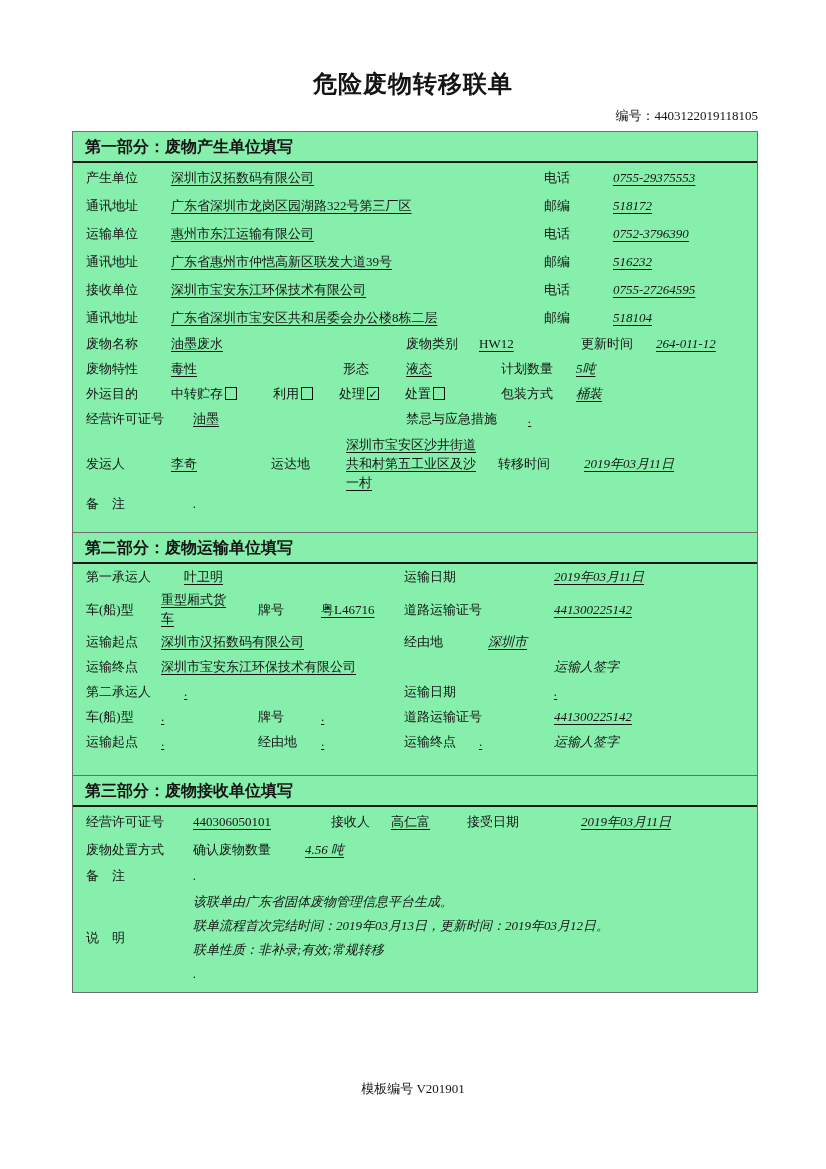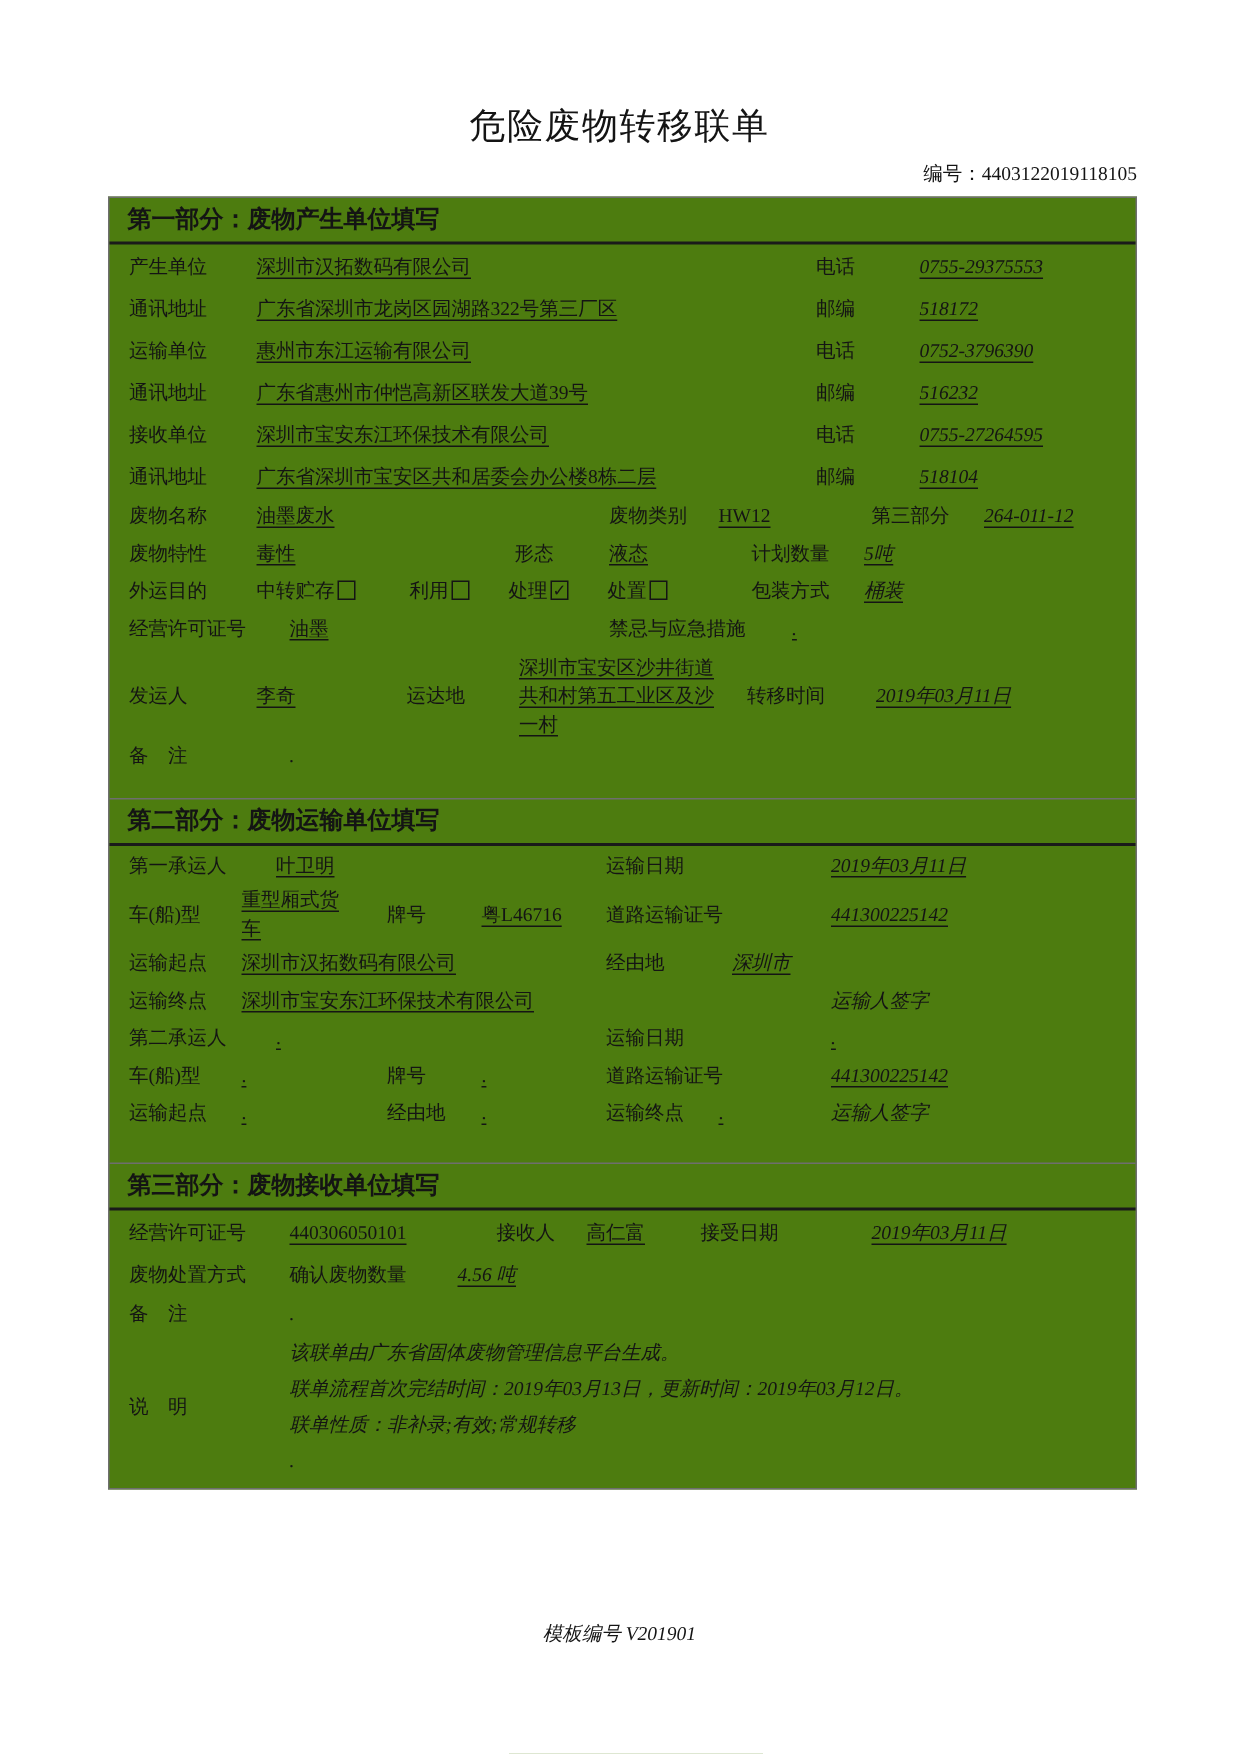--- a/index.html
+++ b/index.html
@@ -12,36 +12,36 @@
     font-family: "Liberation Serif", "DejaVu Serif", serif;
     color: #141414;
     overflow: hidden;
   }
   .title {
     position: absolute;
     top: 68px; left: 0;
     width: 100%;
     text-align: center;
     font-size: 24px;
-    font-weight: normal;
+    font-weight: bold;
     letter-spacing: 1px;
   }
   .serial {
     position: absolute;
     top: 107px; left: 72px;
     width: 686px;
     text-align: right;
     font-size: 13px;
   }
   .doc {
     position: absolute;
     top: 131px; left: 72px;
     width: 686px;
     border: 1px solid #6e6e6e;
-    background: #4d7c0f;
+    background: #86efac;
   }
   .sec-h {
     font-size: 16px;
     font-weight: bold;
     padding: 4px 0 3px 12px;
     border-bottom: 2px solid #1a1a1a;
     line-height: 22px;
   }
   .sec-h.mid { border-top: 1px solid #6e6e6e; margin-top: 21px; }
   .row {
@@ -78,21 +78,20 @@
     padding: 2px 0 6px 13px;
     font-size: 13px;
   }
   .note-lines div { line-height: 24px; }
   .footer {
     position: absolute;
     top: 1080px; left: 0;
     width: 100%;
     text-align: center;
     font-size: 13px;
-    font-style: italic;
   }
 </style>
 </head>
 <body>
 
 <div class="page">
 
   <div class="title">危险废物转移联单</div>
 
   <div class="serial"><span>编号：</span><span>4403122019118105</span></div>
@@ -141,21 +140,21 @@
       <span class="c u" style="width:373px">广东省深圳市宝安区共和居委会办公楼8栋二层</span>
       <span class="c" style="width:69px">邮编</span>
       <span class="c u grow">518104</span>
     </div>
 
     <div class="row h25">
       <span class="c" style="width:85px">废物名称</span>
       <span class="c u" style="width:235px">油墨废水</span>
       <span class="c" style="width:73px">废物类别</span>
       <span class="c u" style="width:102px">HW12</span>
-      <span class="c" style="width:75px">第三部分</span>
+      <span class="c" style="width:75px">更新时间</span>
       <span class="c u grow">264-011-12</span>
     </div>
 
     <div class="row h25">
       <span class="c" style="width:85px">废物特性</span>
       <span class="c u" style="width:172px">毒性</span>
       <span class="c" style="width:63px">形态</span>
       <span class="c u" style="width:95px">液态</span>
       <span class="c" style="width:75px">计划数量</span>
       <span class="c u grow">5吨</span>

